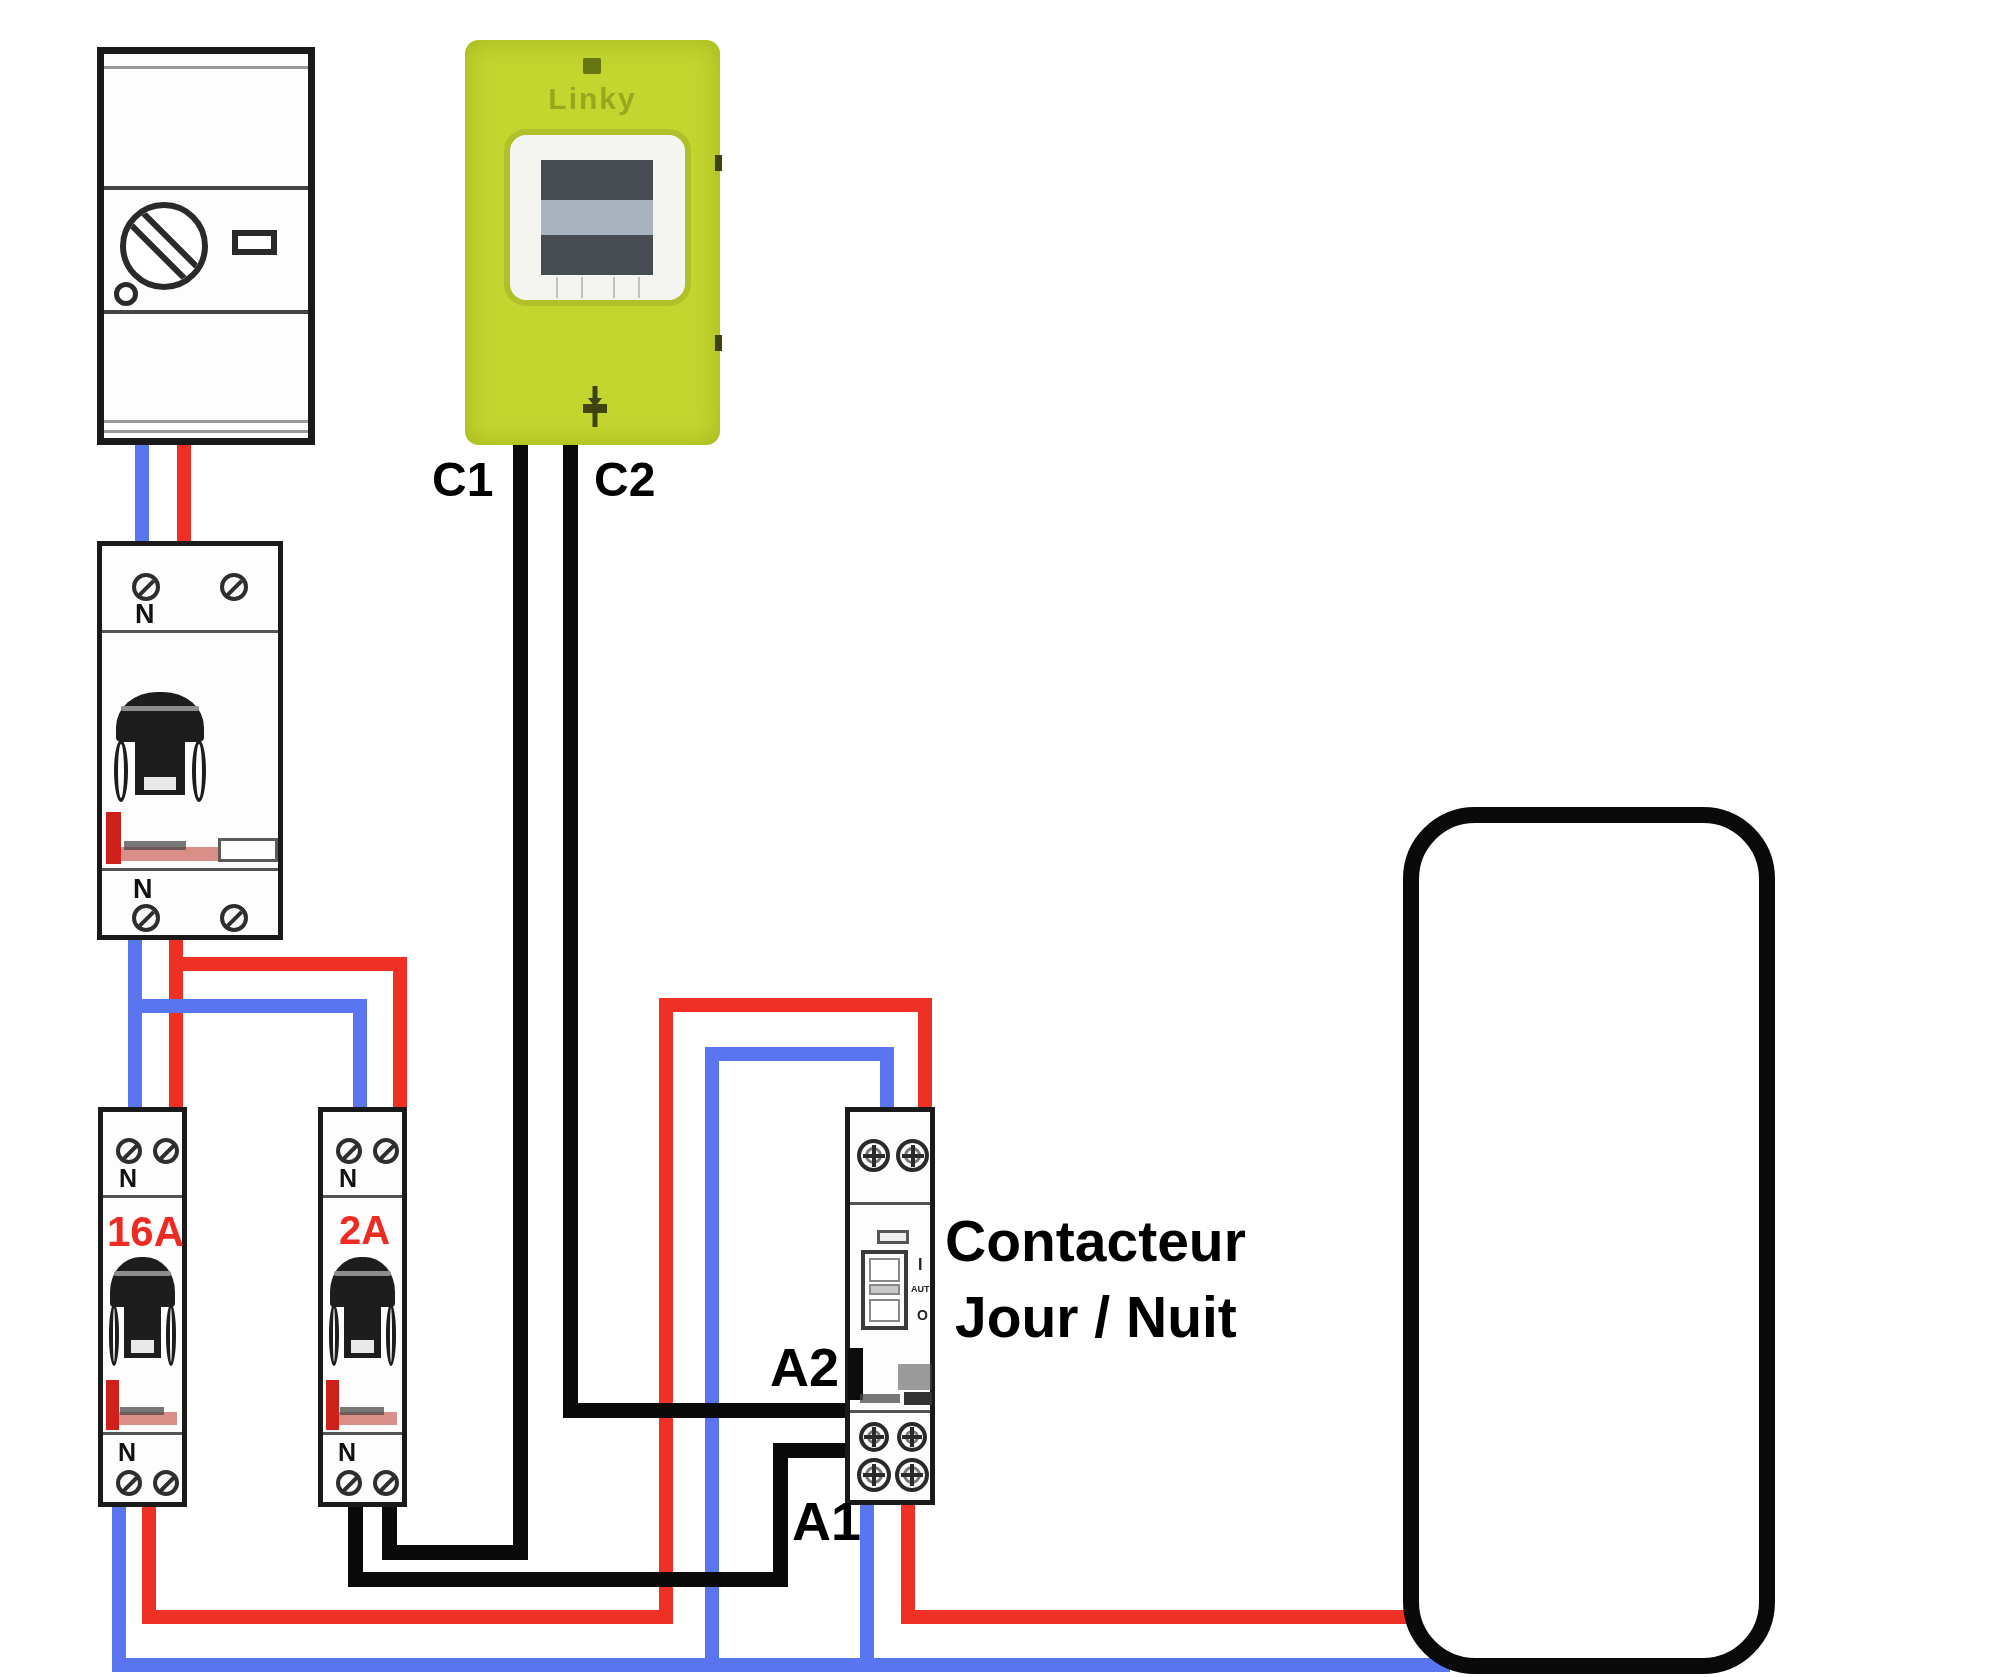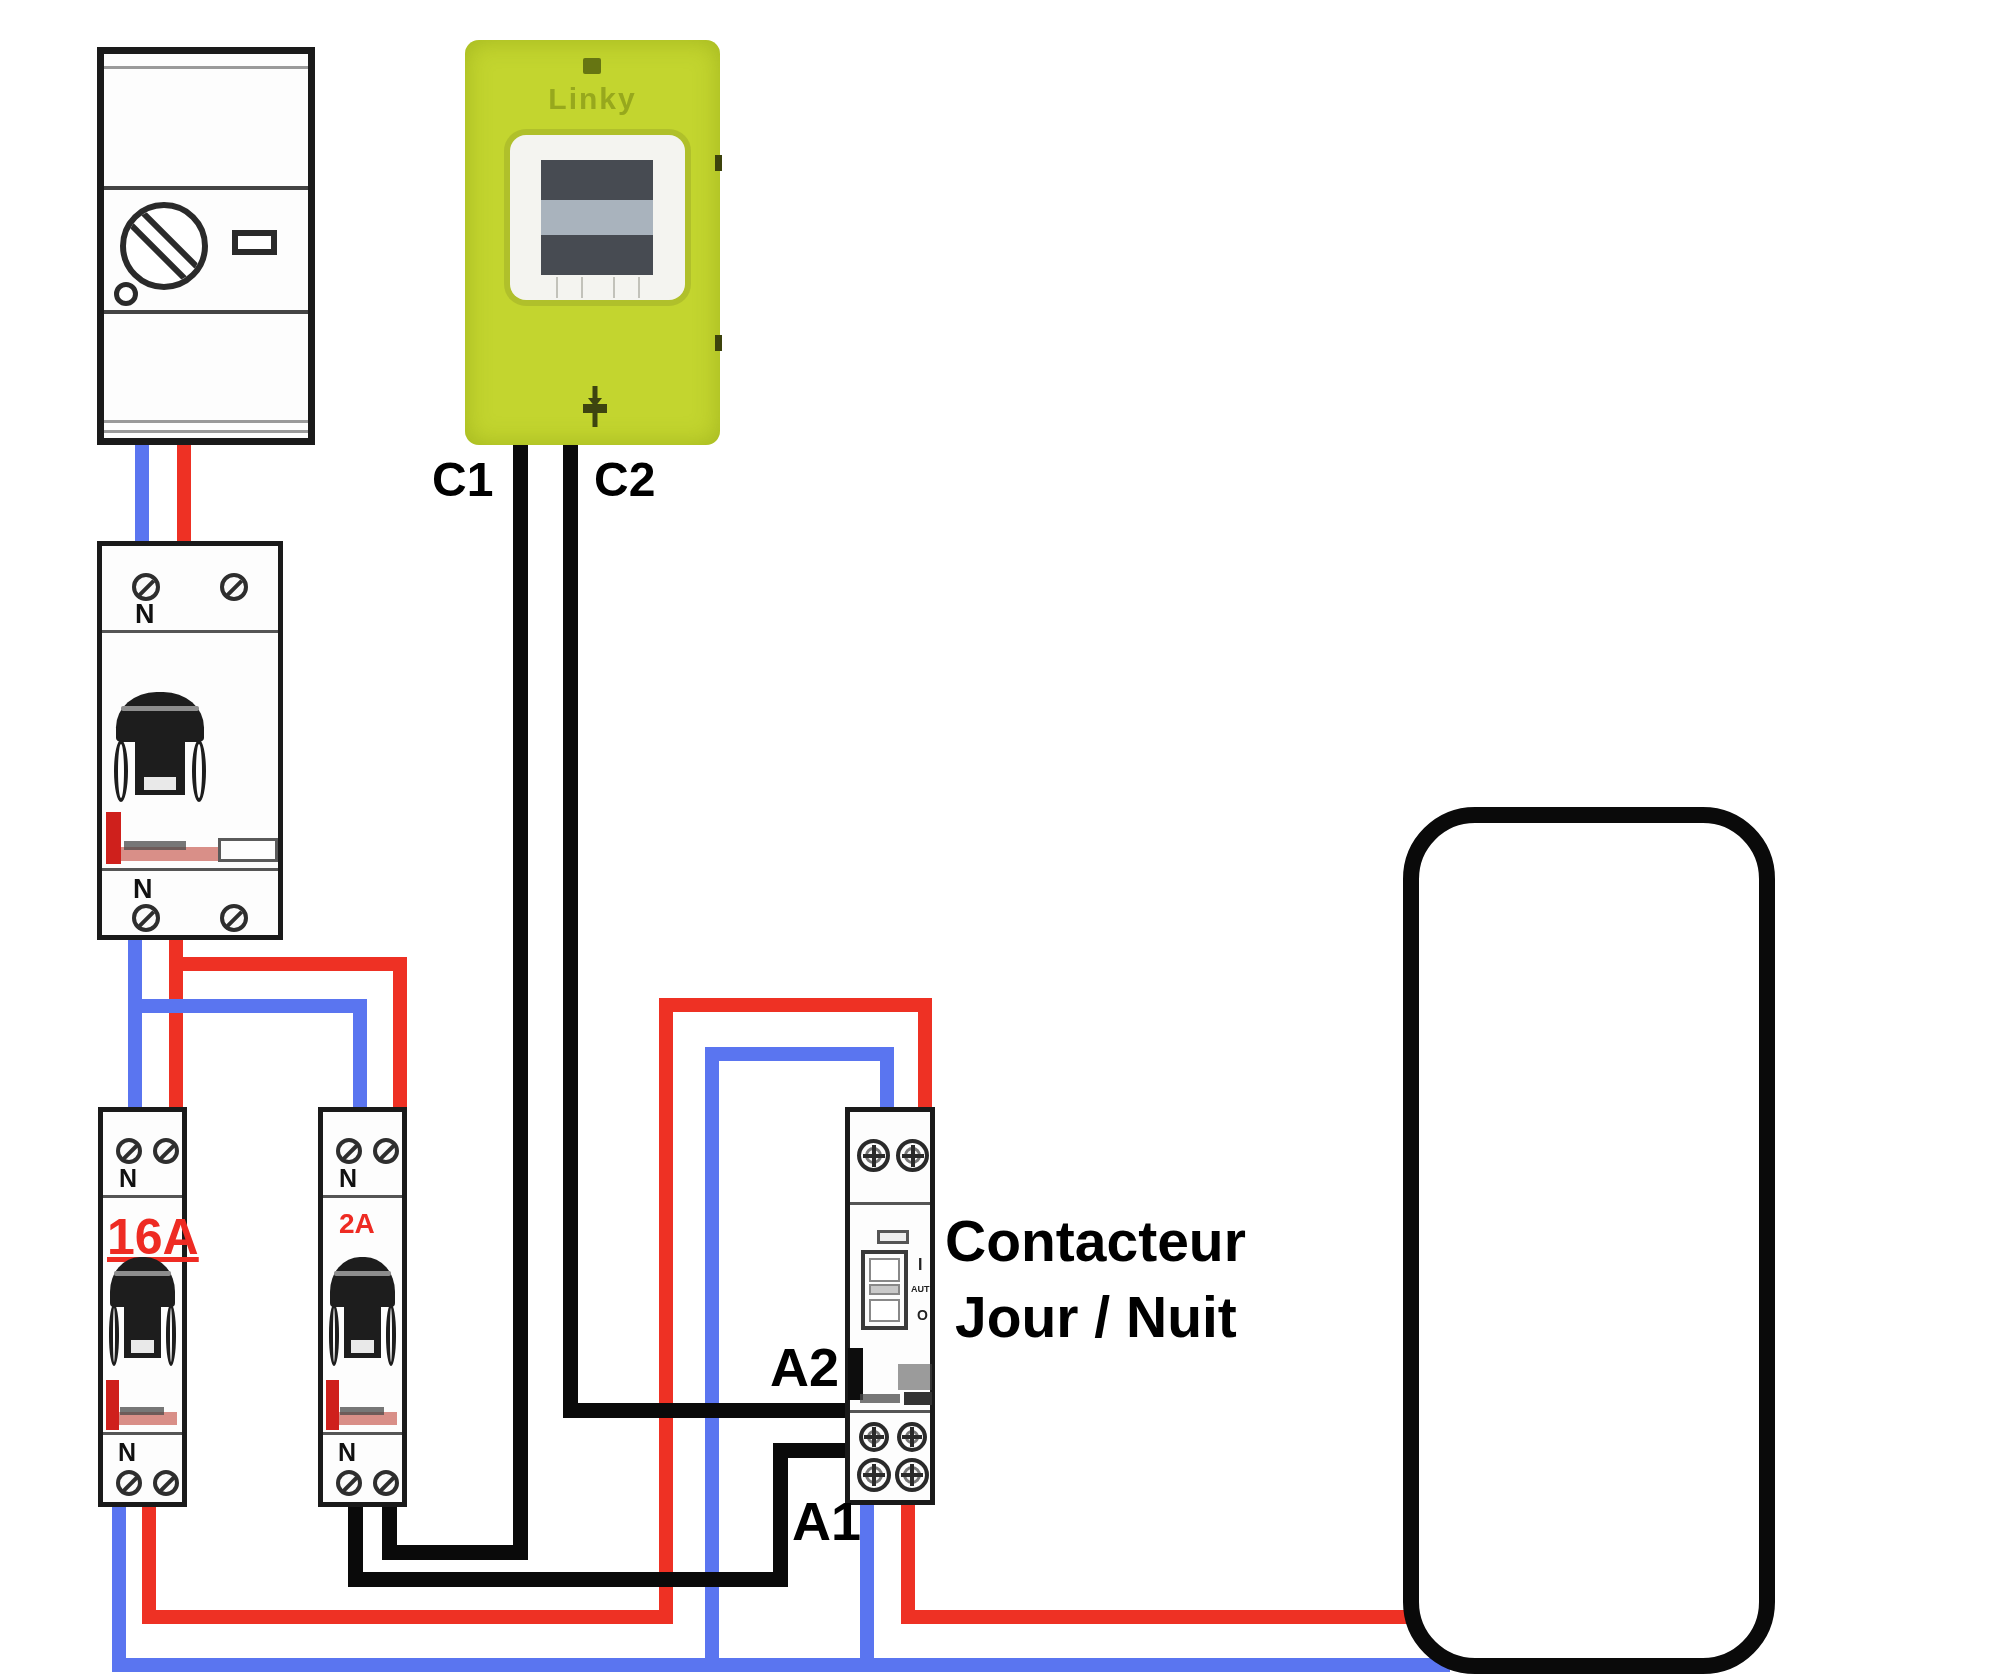--- a/index.html
+++ b/index.html
@@ -161,21 +161,21 @@
   <div class="nlbl" style="left:31px;top:328px;font-size:27px;">N</div>
   <div class="screw" style="left:30px;top:358px;width:28px;height:28px;"></div>
   <div class="screw" style="left:118px;top:358px;width:28px;height:28px;"></div>
 </div>
 
 <div class="device" style="left:98px;top:1107px;width:89px;height:400px;">
   <div class="screw" style="left:13px;top:26px;width:26px;height:26px;"></div>
   <div class="screw" style="left:50px;top:26px;width:26px;height:26px;"></div>
   <div class="nlbl" style="left:16px;top:52px;font-size:25px;">N</div>
   <div class="divider" style="top:83px;height:3px;background:#555;"></div>
-  <div class="rating" style="left:4px;top:96px;font-size:50px;text-decoration:underline;">16A</div>
+  <div class="rating" style="left:4px;top:96px;font-size:42px;">16A</div>
   <div class="toggle" style="left:7px;top:145px;width:65px;height:118px;">
     <div class="cap"></div>
       <div class="stripe"></div>
     <div class="sideL"></div>
       <div class="sideR"></div>
     <div class="stem"></div>
       <div class="slot"></div>
   </div>
   <div class="flag" style="left:3px;top:268px;width:13px;height:50px;"></div>
   <div class="band" style="left:16px;top:300px;width:58px;height:13px;"></div>
@@ -184,21 +184,21 @@
   <div class="nlbl" style="left:15px;top:326px;font-size:25px;">N</div>
   <div class="screw" style="left:13px;top:358px;width:26px;height:26px;"></div>
   <div class="screw" style="left:50px;top:358px;width:26px;height:26px;"></div>
 </div>
 
 <div class="device" style="left:318px;top:1107px;width:89px;height:400px;">
   <div class="screw" style="left:13px;top:26px;width:26px;height:26px;"></div>
   <div class="screw" style="left:50px;top:26px;width:26px;height:26px;"></div>
   <div class="nlbl" style="left:16px;top:52px;font-size:25px;">N</div>
   <div class="divider" style="top:83px;height:3px;background:#555;"></div>
-  <div class="rating" style="left:16px;top:96px;font-size:28px;text-align:center;">2A</div>
+  <div class="rating" style="left:16px;top:96px;font-size:40px;text-align:center;">2A</div>
   <div class="toggle" style="left:7px;top:145px;width:65px;height:118px;">
     <div class="cap"></div>
       <div class="stripe"></div>
     <div class="sideL"></div>
       <div class="sideR"></div>
     <div class="stem"></div>
       <div class="slot"></div>
   </div>
   <div class="flag" style="left:3px;top:268px;width:13px;height:50px;"></div>
   <div class="band" style="left:16px;top:300px;width:58px;height:13px;"></div>

